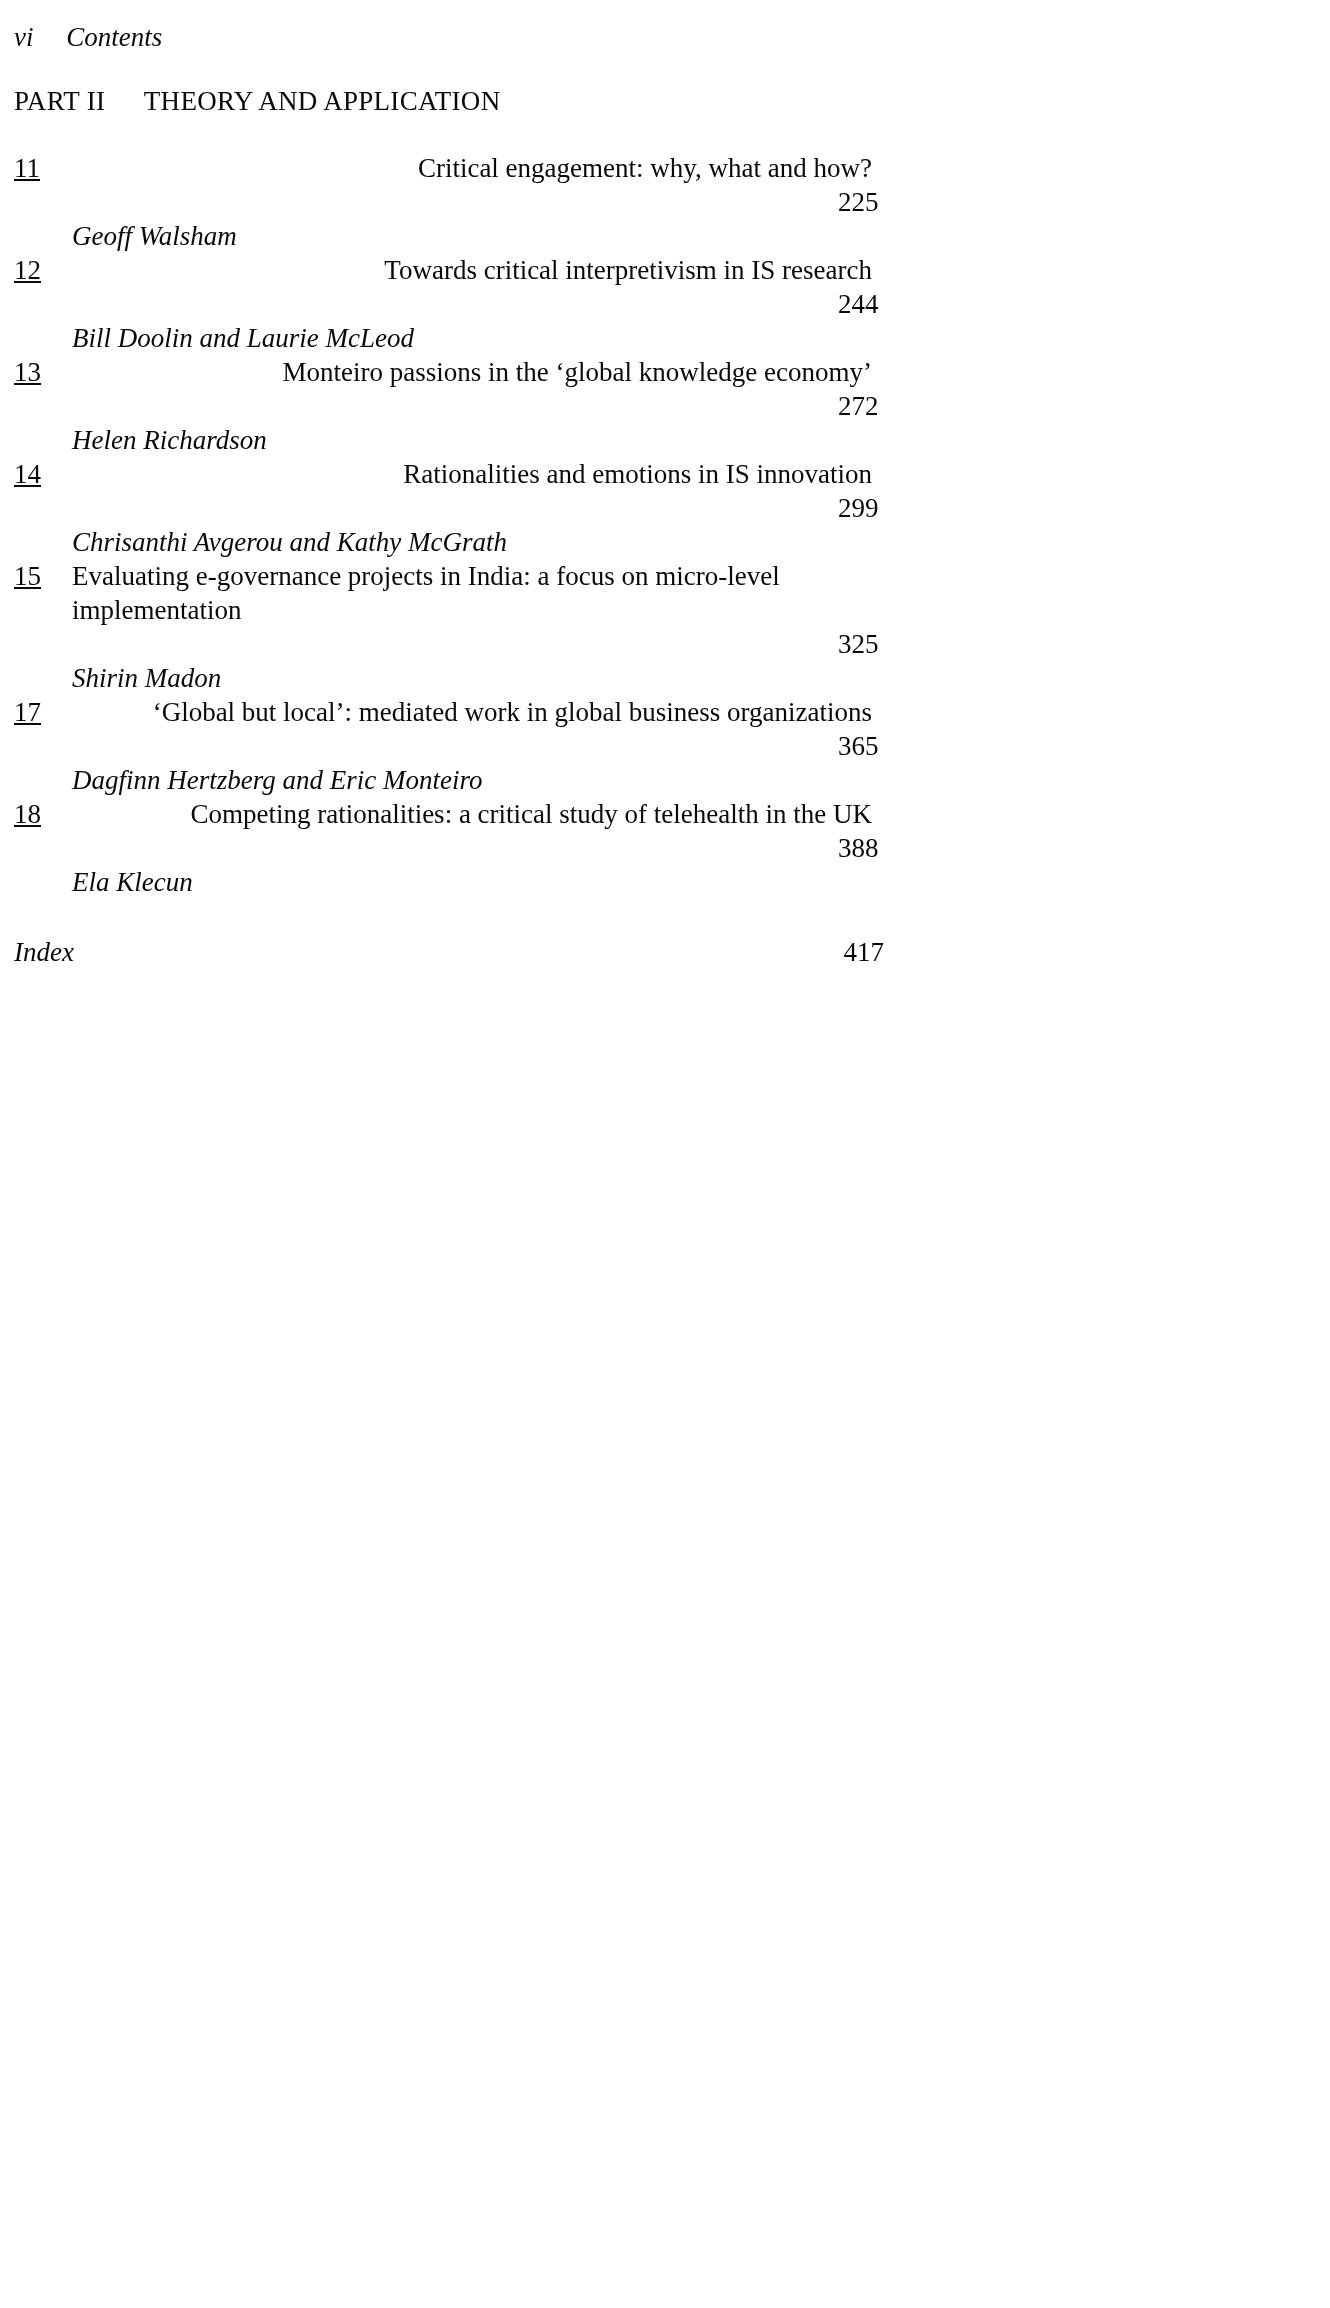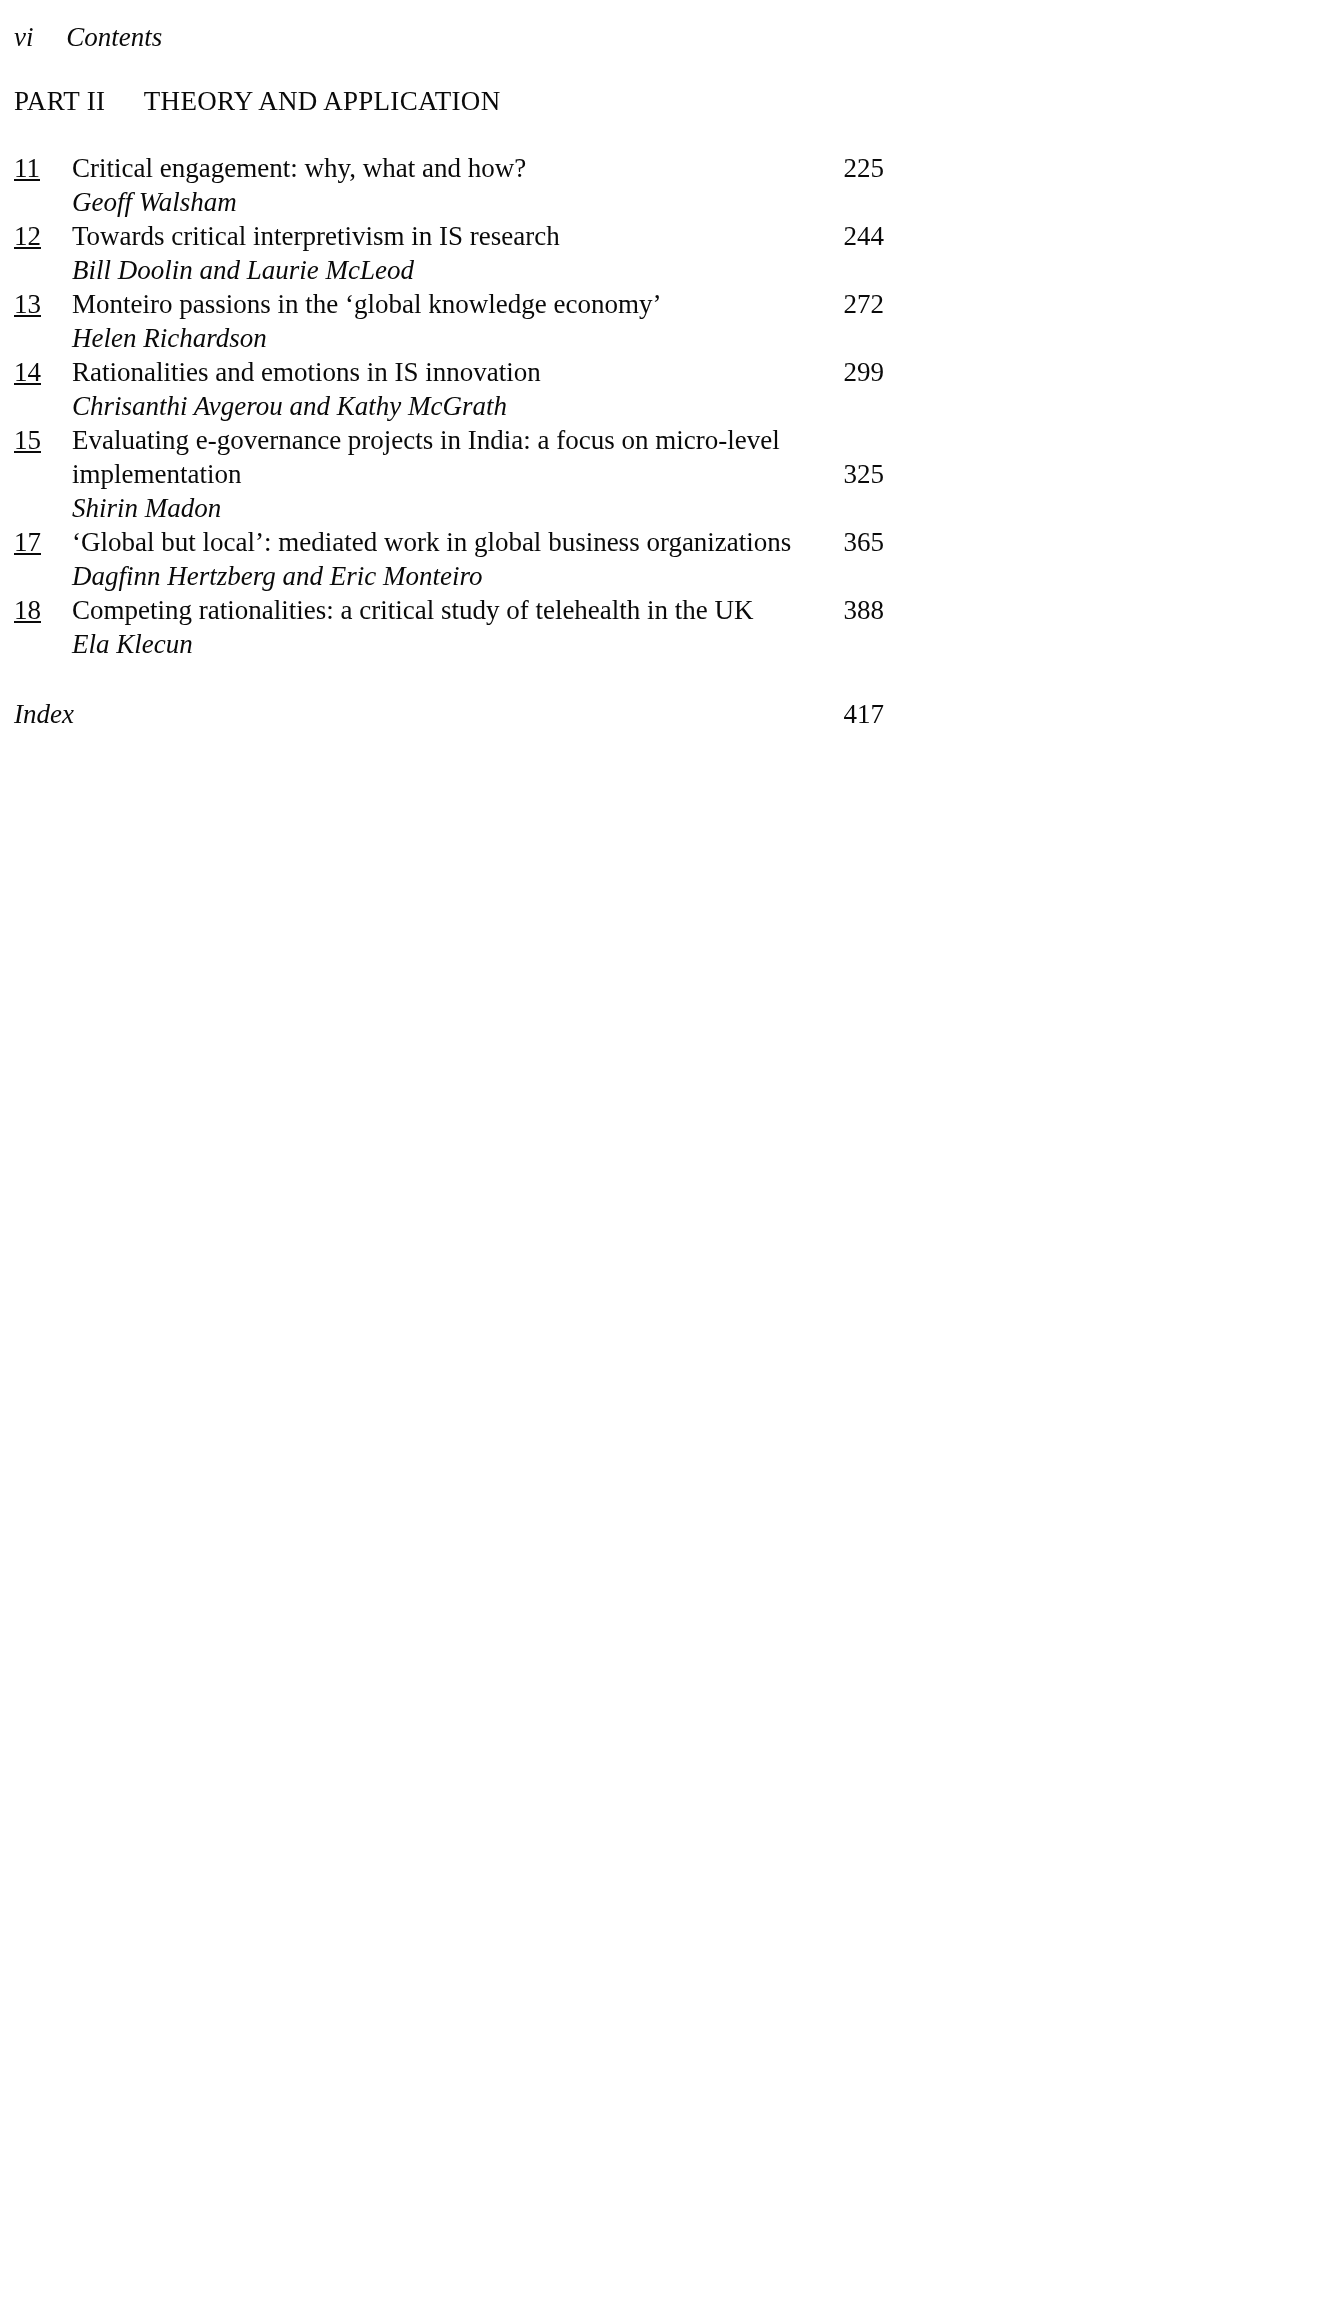--- a/index.html
+++ b/index.html
@@ -56,29 +56,30 @@
     width: 58px;
     text-decoration: underline;
   }
   .entry-body {
     flex: 1;
     min-width: 0;
   }
   .title-row {
     display: flex;
     align-items: flex-end; 
+    flex-direction: column;
   }
   .entry-title {
     flex: 1;
     padding-right: 12px;
   }
   .entry-page {
     flex: none;
     min-width: 46px;
-    text-align: right;
+    text-align: left;
   }
   .entry-authors {
     font-style: italic;
   }
 
   
   .index-row {
     display: flex;
     margin-top: 36px;
     align-items: flex-start;

